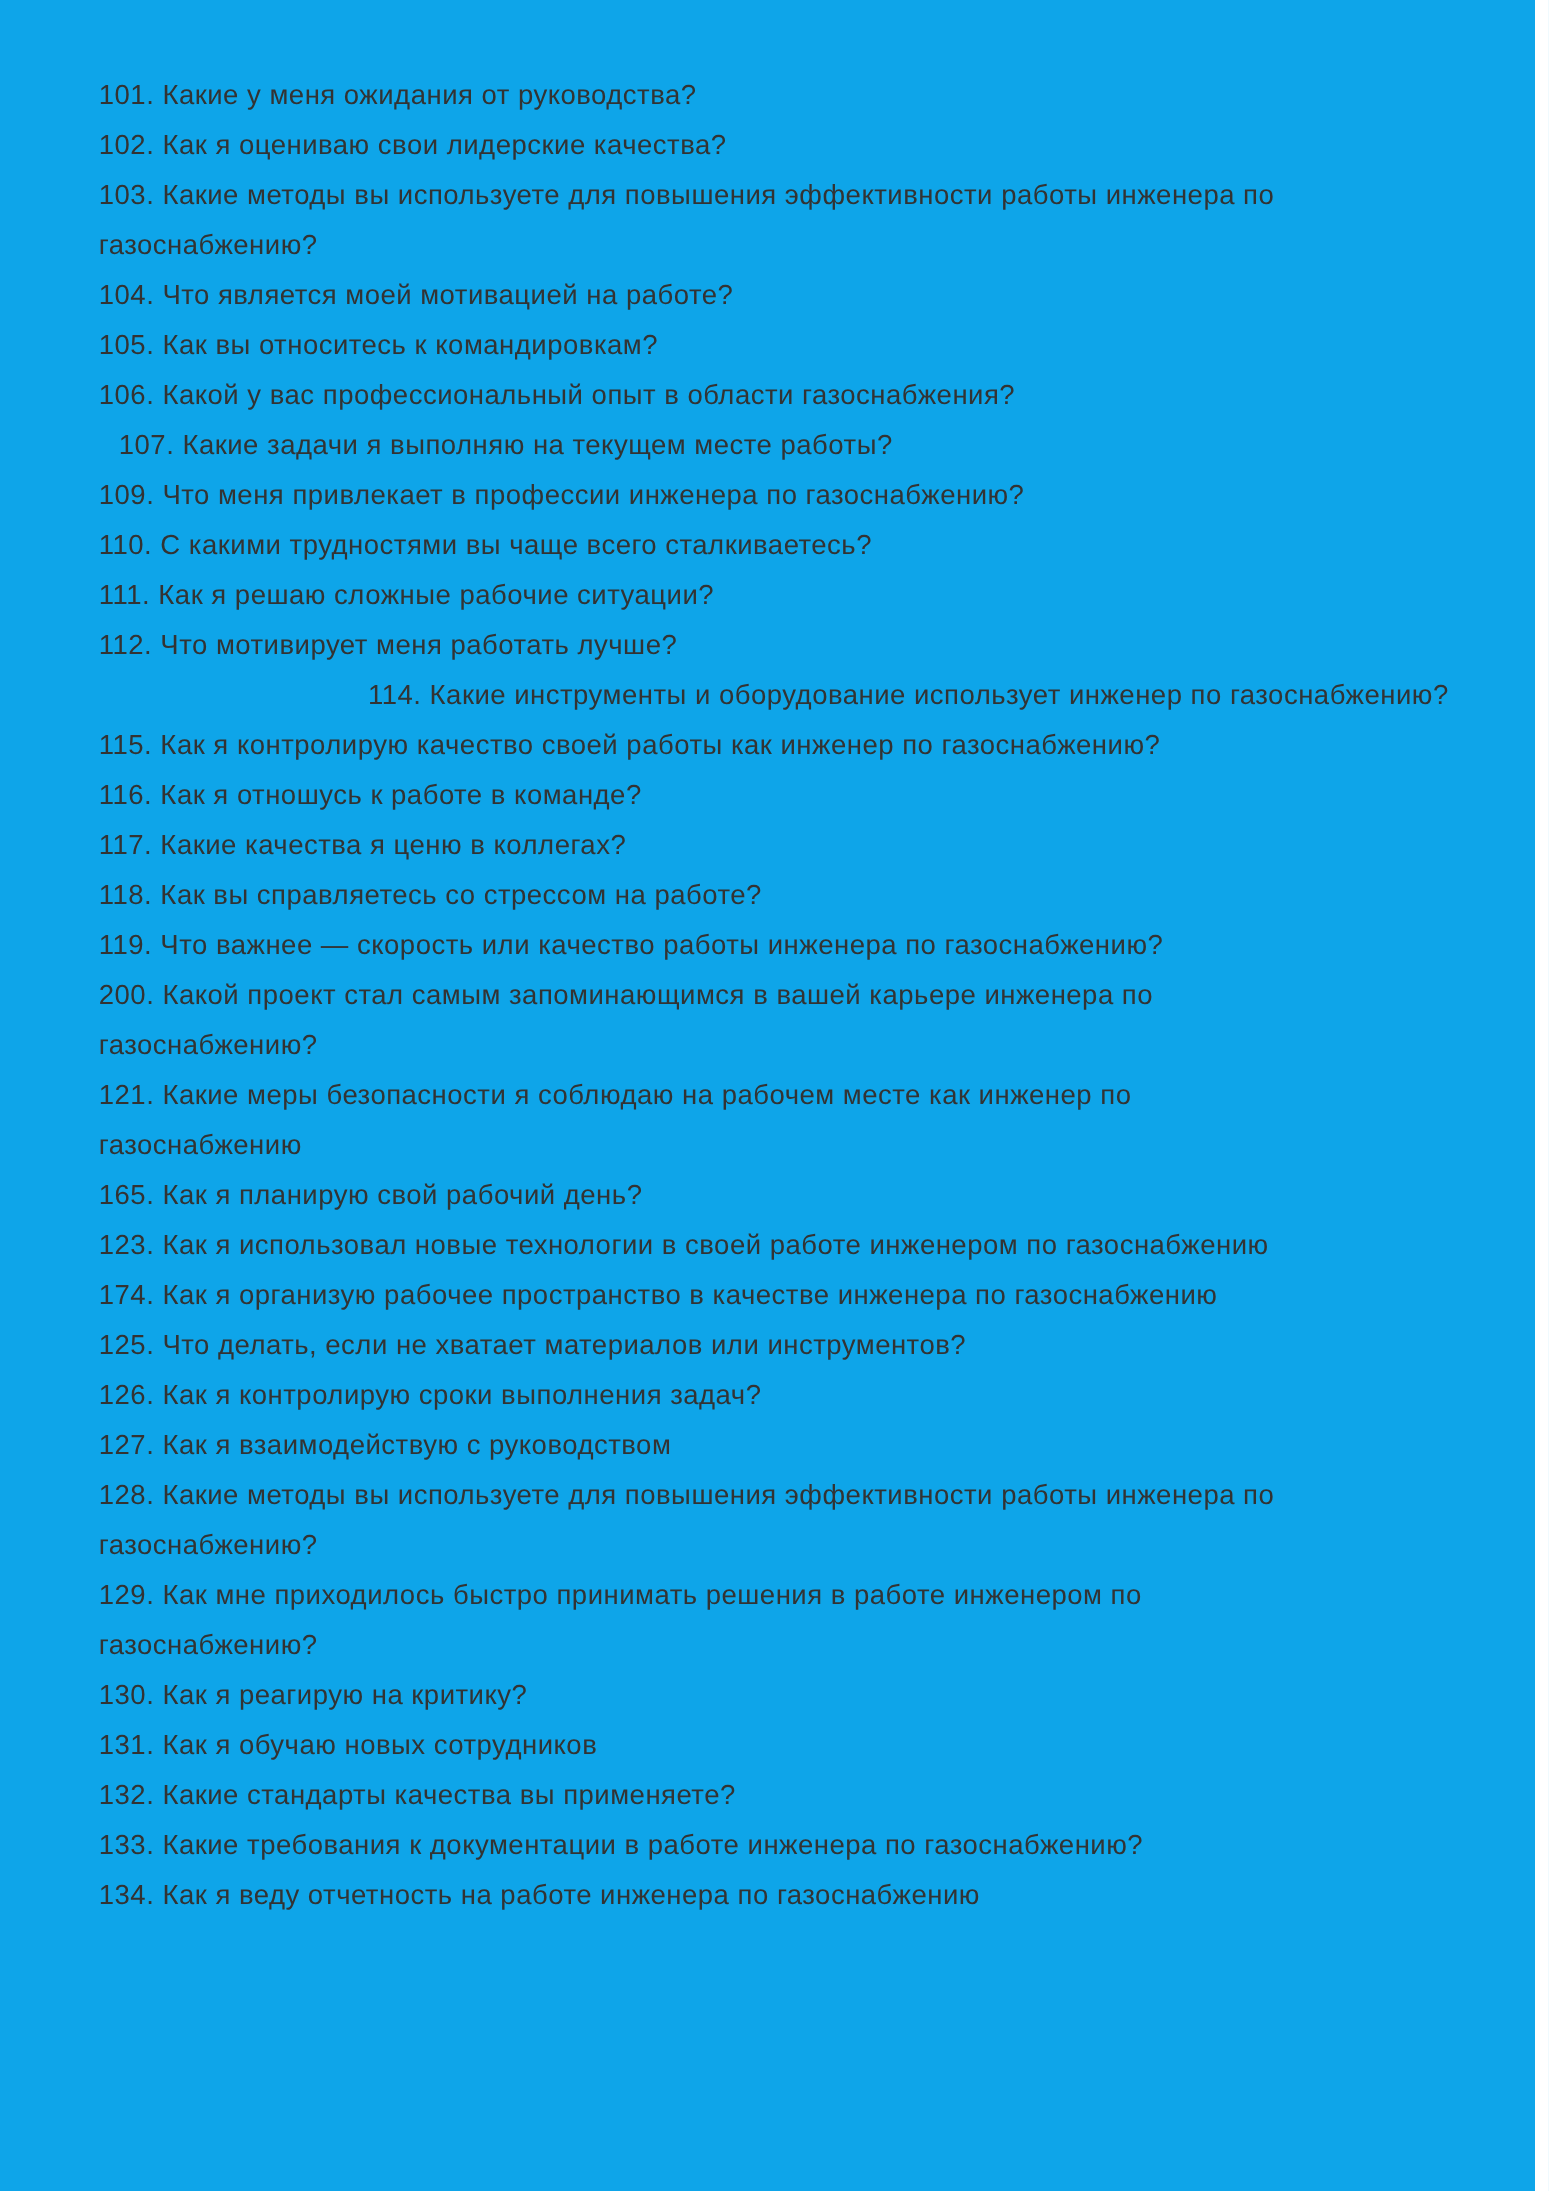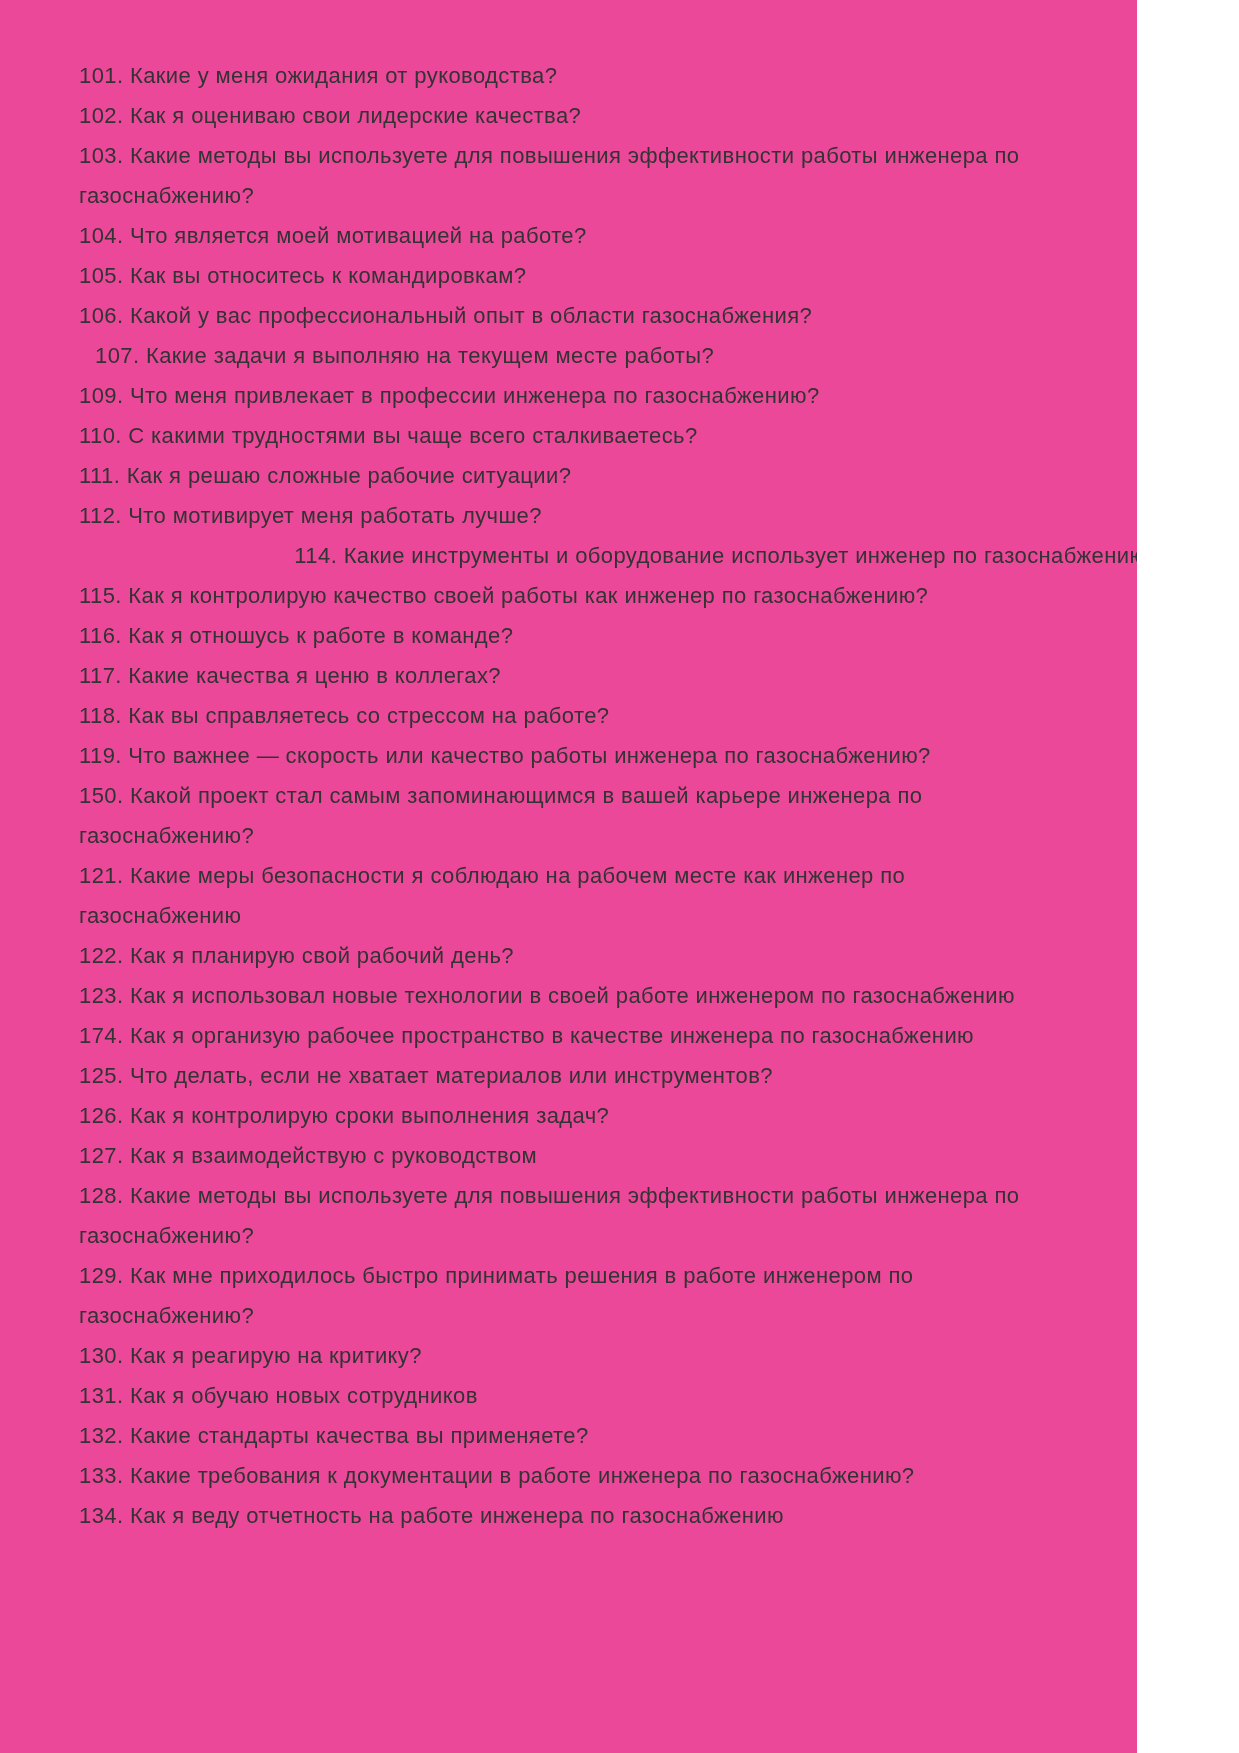--- a/index.html
+++ b/index.html
@@ -2,23 +2,23 @@
 <html lang="ru"><head>
 <meta charset="utf-8">
 <style>
   html, body {
     margin: 0;
     padding: 0;
     background: #ffffff;
   }
   .page {
     position: relative;
-    width: 1137px;
+    width: 1228px;
     height: 1753px;
-    background: #ec4899;
+    background: #0ea5e9;
     overflow: hidden;
     font-family: "Liberation Sans", "DejaVu Sans", sans-serif;
   }
   .question-list {
     position: absolute;
     top: 56px;
     left: 79px;
     width: 1080px;
   }
   .question {
@@ -84,29 +84,29 @@
       <div class="question">
         <div class="line" style="color: rgb(51, 51, 51);">117. Какие качества я ценю в коллегах?</div>
       </div>
       <div class="question">
         <div class="line" style="color: rgb(51, 51, 51);">118. Как вы справляетесь со стрессом на работе?</div>
       </div>
       <div class="question">
         <div class="line" style="color: rgb(51, 51, 51);">119. Что важнее — скорость или качество работы инженера по газоснабжению?</div>
       </div>
       <div class="question">
-        <div class="line" style="color: rgb(51, 51, 51);">150. Какой проект стал самым запоминающимся в вашей карьере инженера по</div>
+        <div class="line" style="color: rgb(51, 51, 51);">200. Какой проект стал самым запоминающимся в вашей карьере инженера по</div>
         <div class="line" style="color: rgb(51, 51, 51);">газоснабжению?</div>
       </div>
       <div class="question">
         <div class="line" style="color: rgb(51, 51, 51);">121. Какие меры безопасности я соблюдаю на рабочем месте как инженер по</div>
         <div class="line" style="color: rgb(51, 51, 51);">газоснабжению</div>
       </div>
       <div class="question">
-        <div class="line" style="color: rgb(51, 51, 51);">122. Как я планирую свой рабочий день?</div>
+        <div class="line" style="color: rgb(51, 51, 51);">165. Как я планирую свой рабочий день?</div>
       </div>
       <div class="question">
         <div class="line" style="color: rgb(51, 51, 51);">123. Как я использовал новые технологии в своей работе инженером по газоснабжению</div>
       </div>
       <div class="question">
         <div class="line" style="color: rgb(51, 51, 51);">174. Как я организую рабочее пространство в качестве инженера по газоснабжению</div>
       </div>
       <div class="question">
         <div class="line" style="color: rgb(51, 51, 51);">125. Что делать, если не хватает материалов или инструментов?</div>
       </div>

